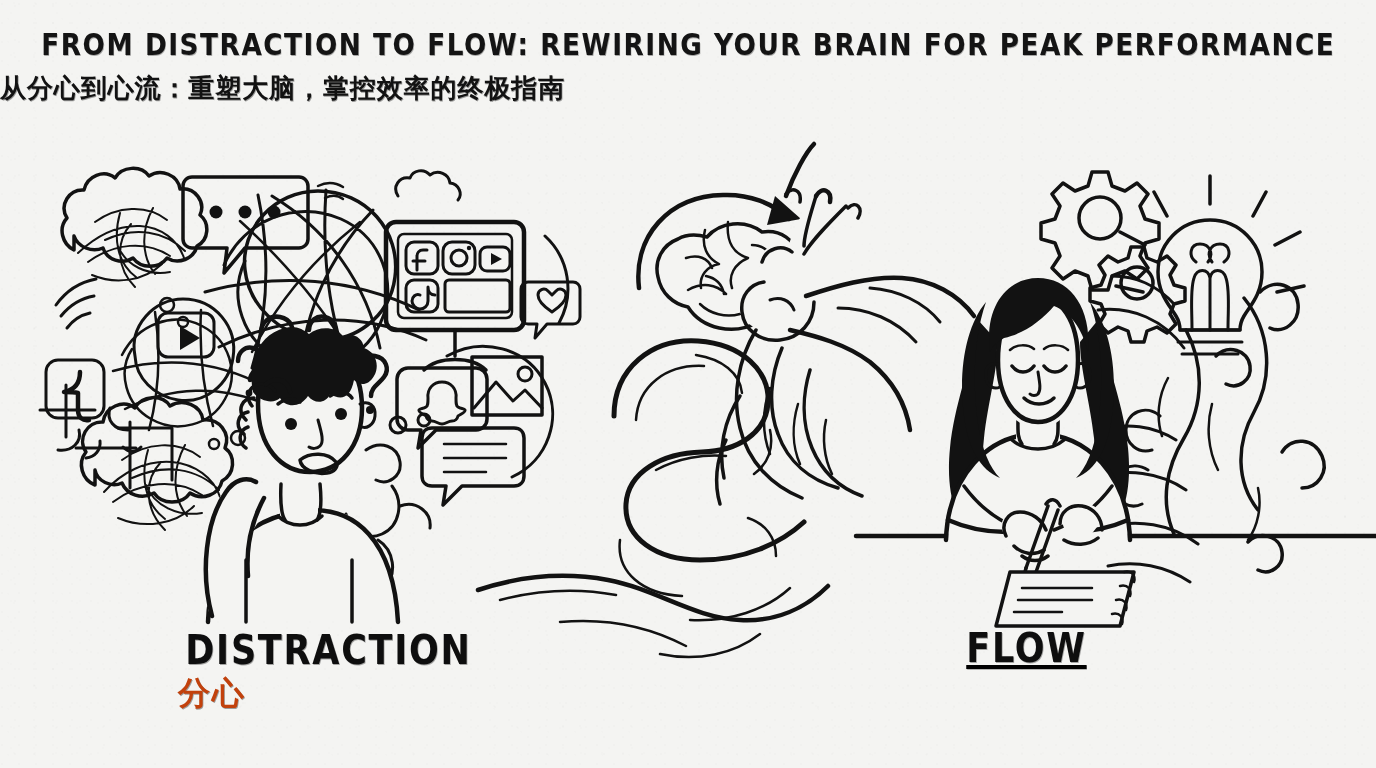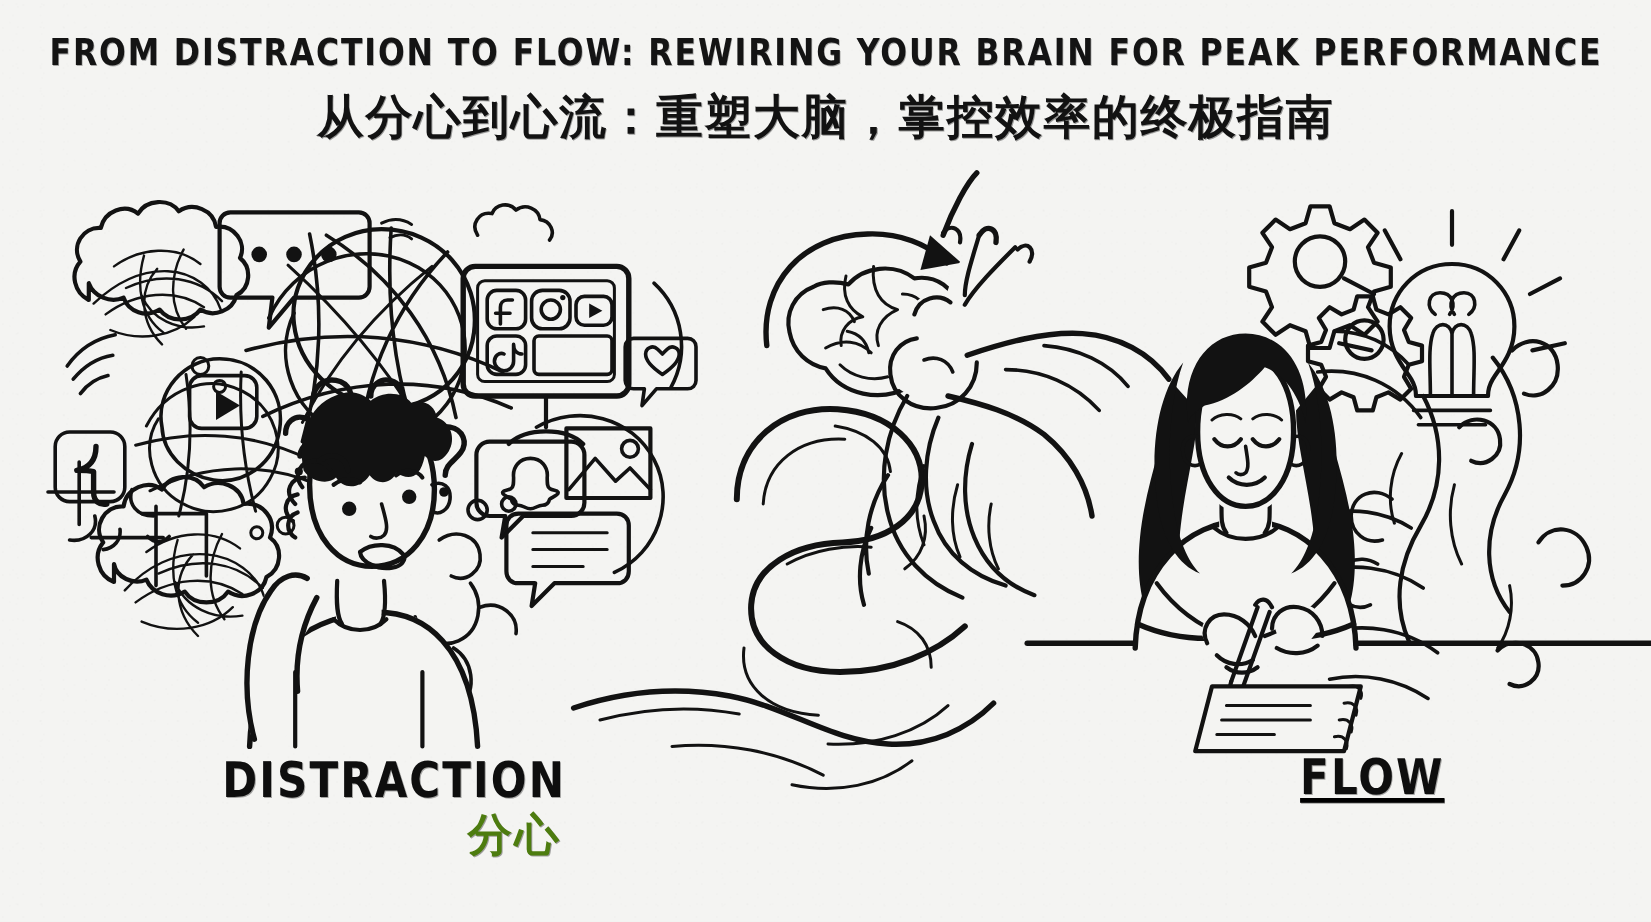--- a/index.html
+++ b/index.html
@@ -30,70 +30,70 @@
       radial-gradient(circle at 66% 12%, rgba(0,0,0,.02) 0 1px, transparent 1px);
     background-size: 17px 19px, 23px 21px, 19px 17px, 27px 23px, 21px 25px;
   }
 
   
   #title-block {
     position: absolute;
     top: 28px;
     left: 0;
     width: 100%;
-    text-align: center;
+    text-align: left;
     z-index: 6;
   }
   .title-en {
     font-family: "DejaVu Sans Condensed", "Liberation Sans Narrow", "Liberation Sans", sans-serif;
     font-size: 31px;
     font-weight: 700;
     letter-spacing: .055em;
     color: #141414;
     line-height: 1.06;
     white-space: nowrap;
     transform: scaleX(.94);
     text-shadow: 0.6px 0.6px 0 rgba(20,20,20,.34);
   }
   .title-zh {
     margin-top: 10px;
     font-family: "DejaVu Sans", sans-serif;
-    font-size: 39px;
+    font-size: 26px;
     font-weight: 700;
     letter-spacing: .035em;
     color: #121212;
     white-space: nowrap;
     text-shadow: 0.7px 0.7px 0 rgba(18,18,18,.4);
   }
 
   
   .caption {
     position: absolute;
-    text-align: right;
+    text-align: left;
     z-index: 6;
   }
   #caption-left  { left: 178px; top: 630px; width: 290px; }
   #caption-right { left: 960px; top: 628px; width: 250px; text-decoration: underline; }
   .caption-en {
     font-family: "DejaVu Sans Condensed", "Liberation Sans Narrow", "Liberation Sans", sans-serif;
     font-size: 41px;
     font-weight: 700;
     letter-spacing: .045em;
     color: #0e0e0e;
     line-height: 1;
     transform: scaleX(.95);
     text-shadow: 0.8px 0.8px 0 rgba(14,14,14,.35);
   }
   .caption-zh {
     margin-top: 6px;
     font-family: "DejaVu Sans", sans-serif;
-    font-size: 37px;
+    font-size: 32px;
     font-weight: 700;
     letter-spacing: .06em;
-    color: #4d7c0f;
+    color: #c2410c;
     line-height: 1.05;
     text-shadow: 0.8px 0.8px 0 rgba(14,14,14,.38);
   }
 
   
   #art { position: absolute; inset: 0; z-index: 3; }
   #art svg { display:block; width:1376px; height:768px; }
   .ink   { fill:none; stroke:#121212; stroke-linecap:round; stroke-linejoin:round; }
   .ink-w3 { stroke-width:3; }
   .ink-w35{ stroke-width:3.5; }

